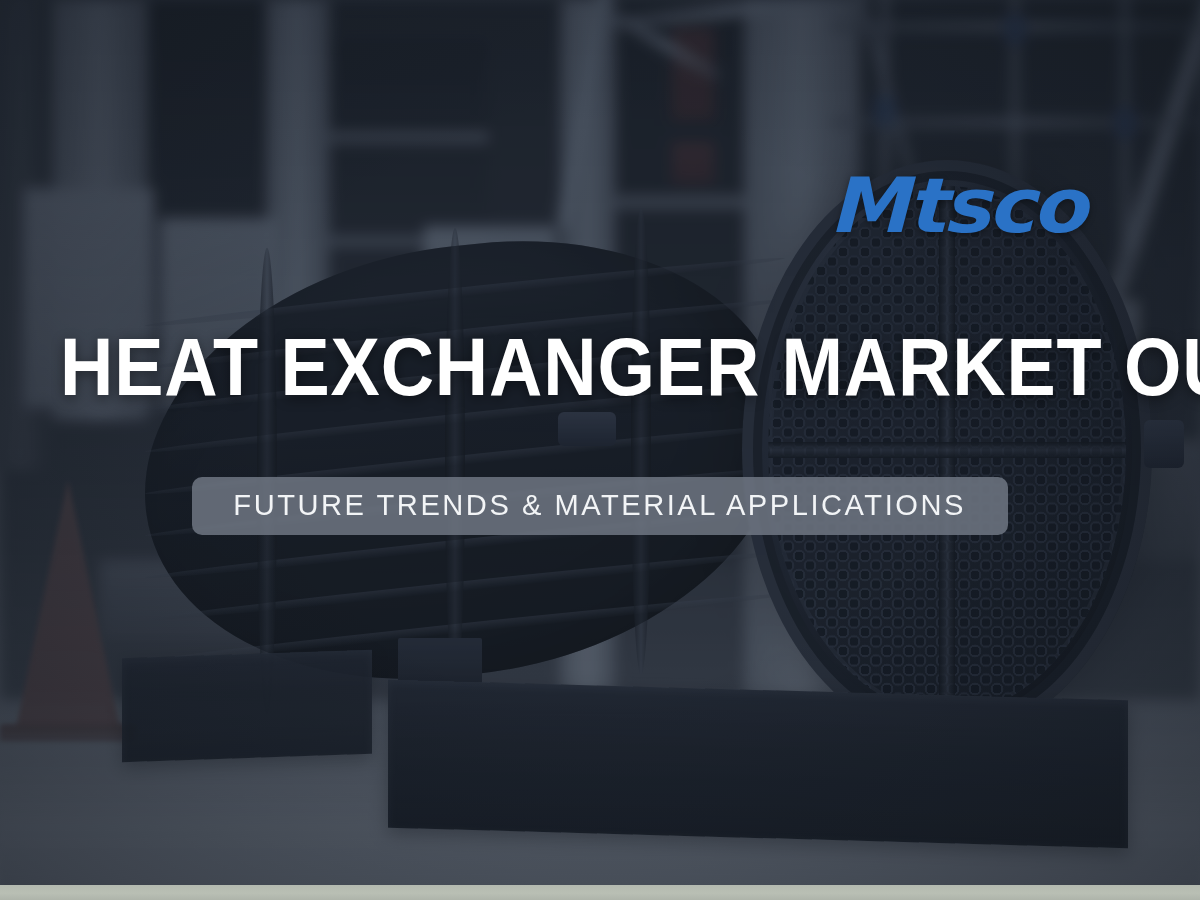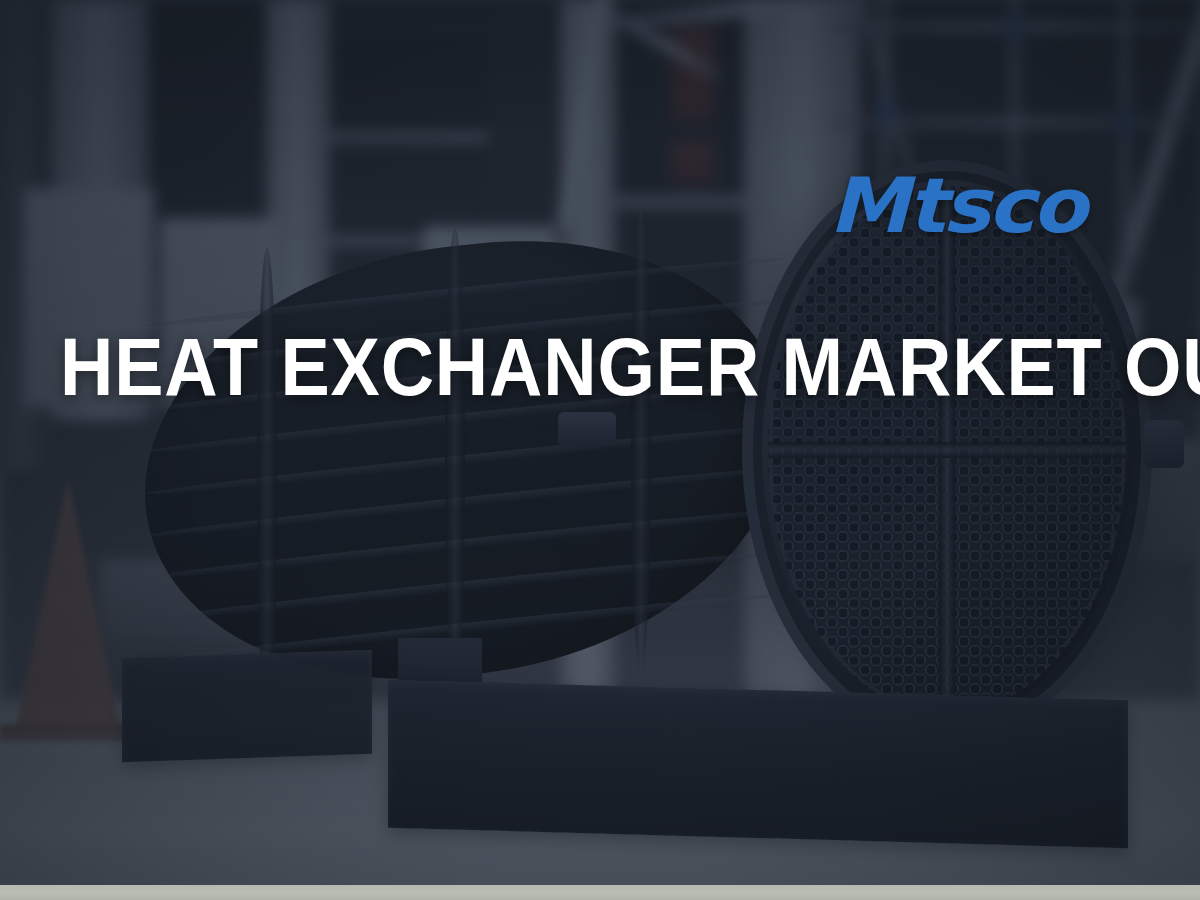--- a/index.html
+++ b/index.html
@@ -337,17 +337,22 @@
     <div class="tint2"></div>
     <div class="vignette"></div>
   </div>
 
   <div class="content">
 
     <div class="logo">Mtsco</div>
 
     <h1 class="title">HEAT EXCHANGER MARKET OUTLOOK</h1>
 
+    <div class="subbar-wrap">
+      <div class="subbar">
+        <div class="subtitle">FUTURE TRENDS &amp; MATERIAL APPLICATIONS</div>
+      </div>
+    </div>
 
   </div>
 
   <div class="bottom-strip"></div>
 </div>
 
 </body></html>

